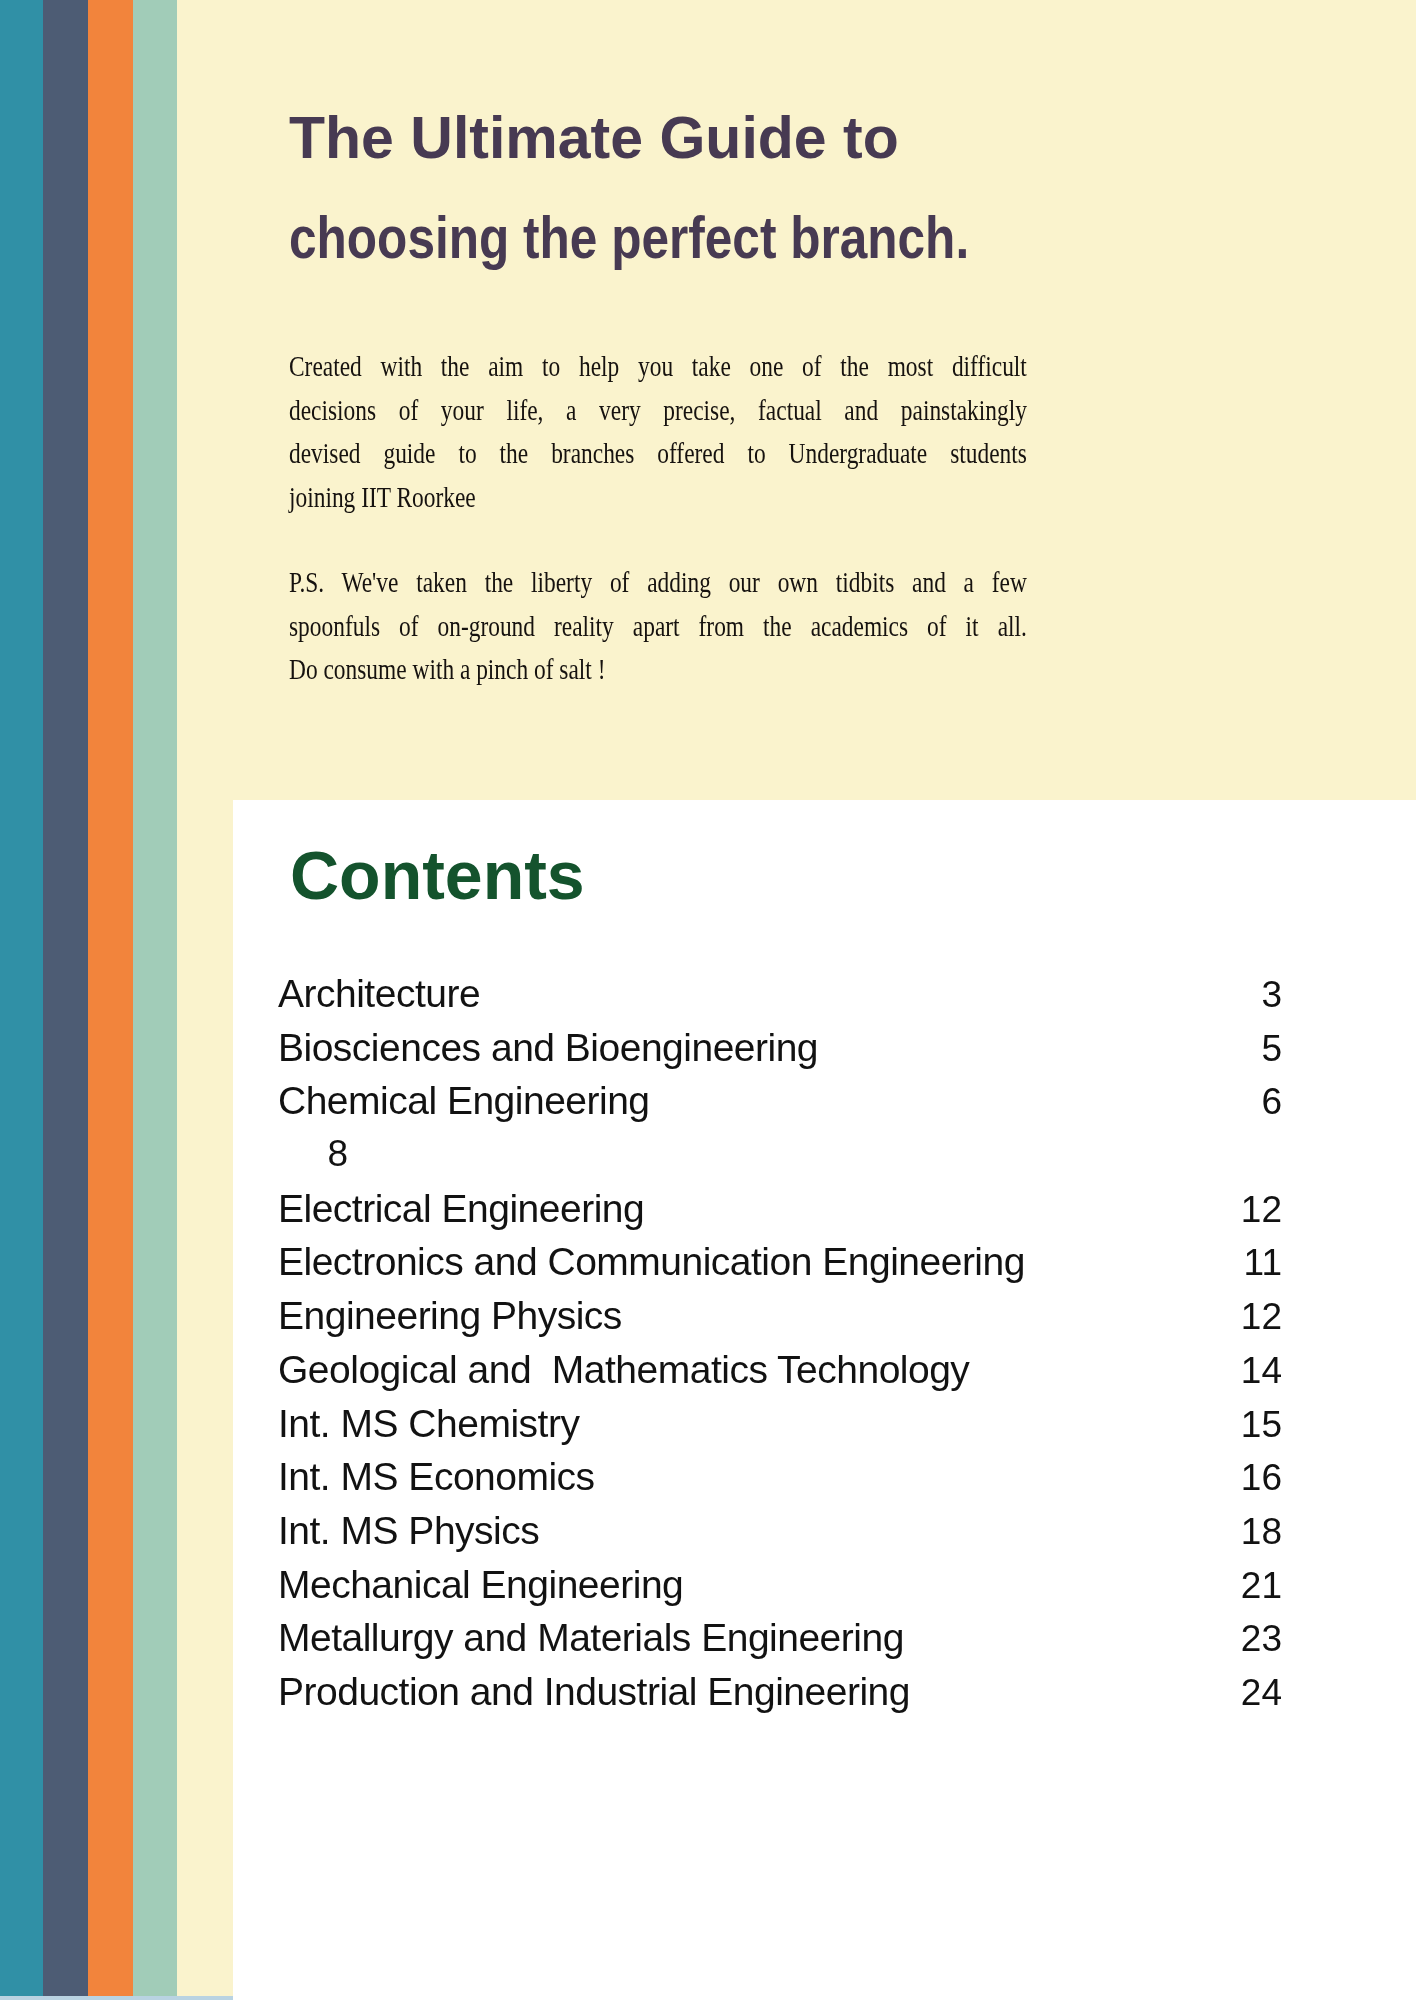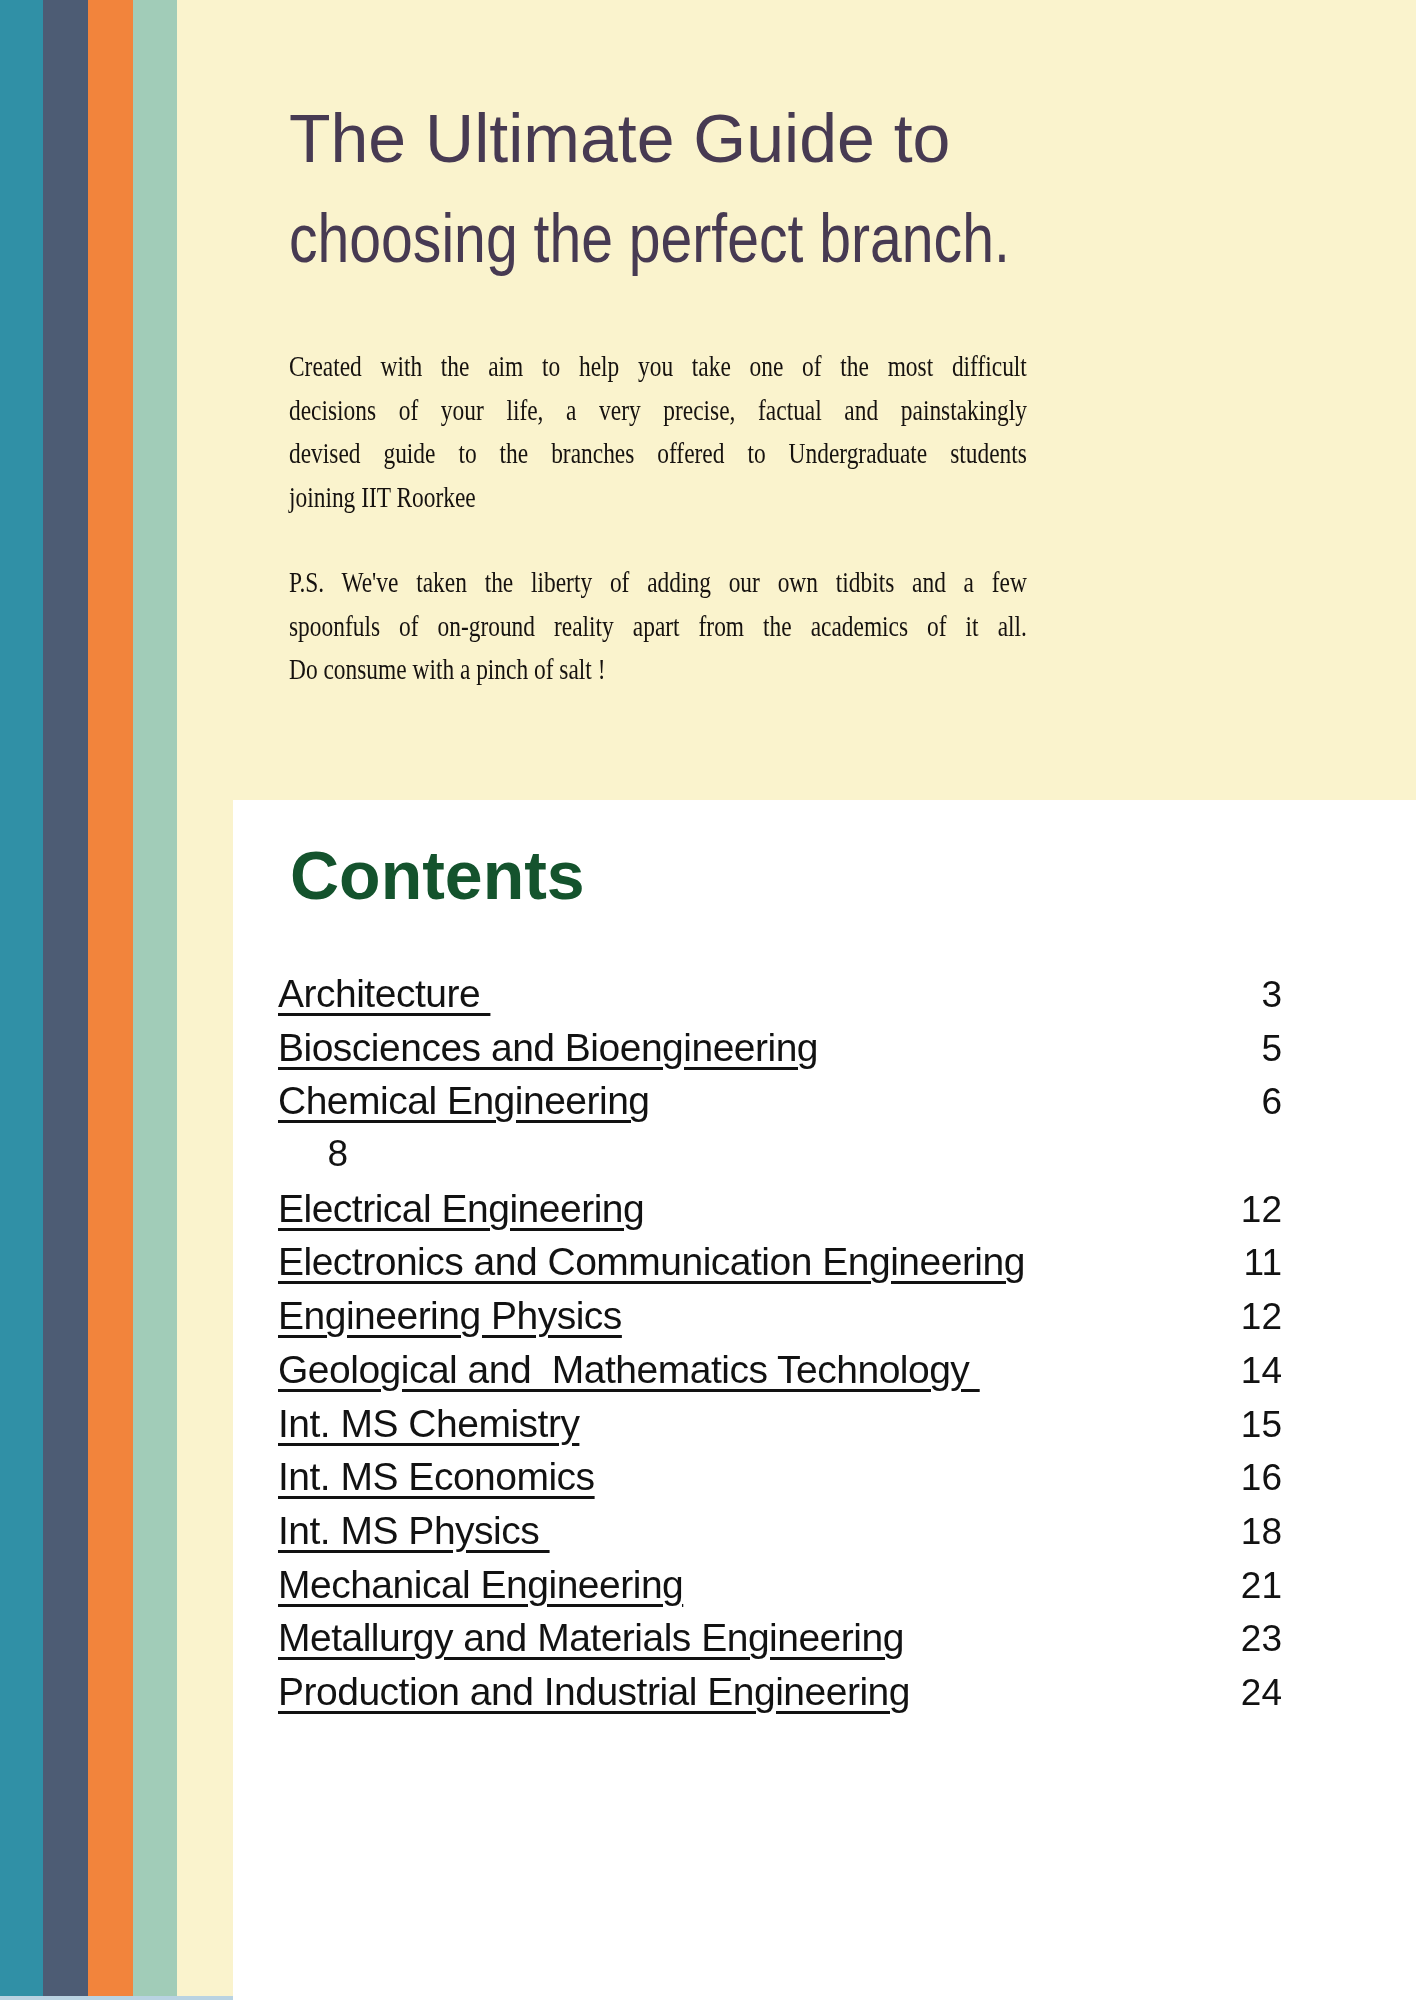--- a/index.html
+++ b/index.html
@@ -19,22 +19,22 @@
   .bottom-sliver { position:absolute; left:0; bottom:0; width:233px; height:4px; background:#b9d3e2; }
 
   .white-panel {
     position: absolute;
     left: 233px; top: 800px; right: 0; bottom: 0;
     background: #ffffff;
   }
 
   .doc-title {
     position: absolute; left: 289px; top: 88px;
-    color: #473a52; font-weight: normal;
-    font-size: 68px; line-height: 100px;
+    color: #473a52; font-weight: bold;
+    font-size: 59px; line-height: 100px;
     letter-spacing: 0;
     white-space: nowrap;
   }
   .doc-title .tline2 {
     transform: scaleX(0.84);
     transform-origin: left top;
   }
 
   .intro {
     position: absolute; left: 289px; width: 946px;
@@ -59,21 +59,20 @@
     position: absolute; left: 278px; top: 972px; width: 1004px;
   }
   .toc-row {
     display: flex; align-items: baseline; justify-content: space-between;
     height: 53.7px;
   }
   .toc-label {
     font-size: 39px; font-weight: 300; letter-spacing: -0.5px;
     color: #121212;
     white-space: pre;
-    text-decoration: underline;
     text-decoration-thickness: 2.5px;
     text-underline-offset: 6px;
   }
   .toc-page {
     font-size: 37px; font-weight: 300; color: #121212;
     text-align: right; min-width: 70px;
   }
 </style>
 </head>
 <body>

